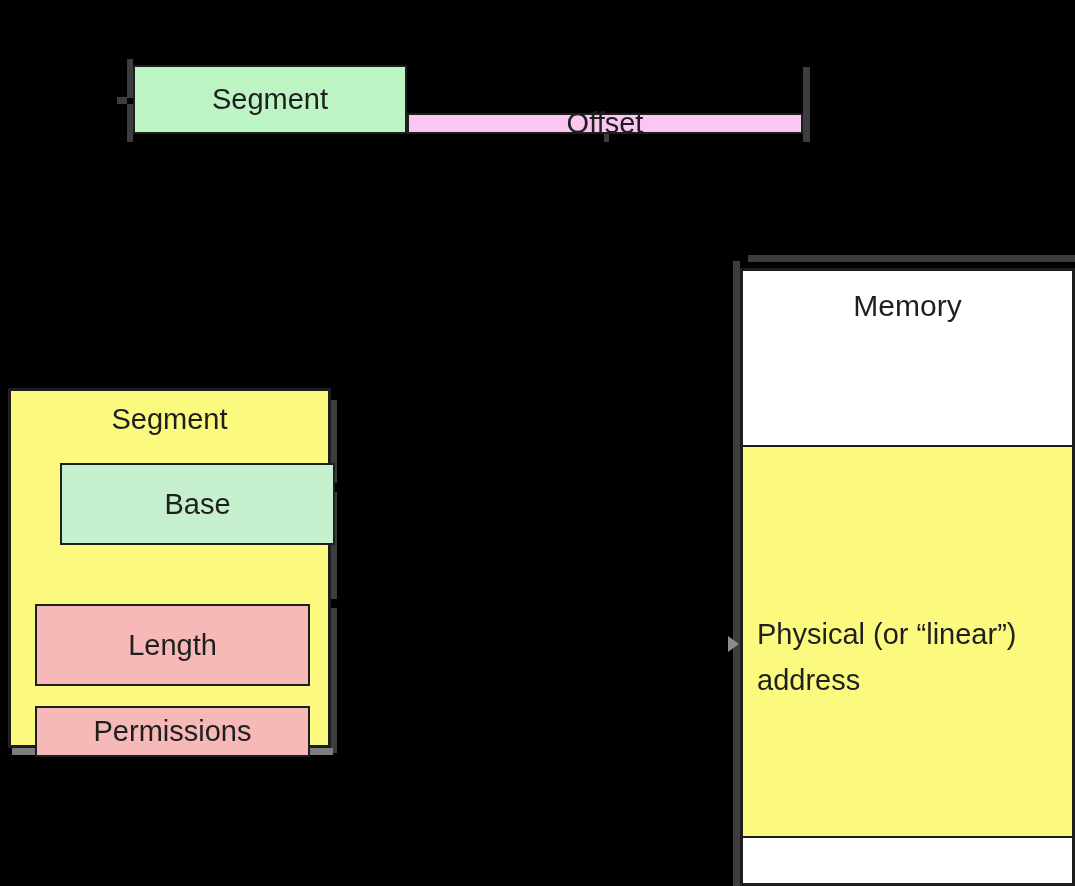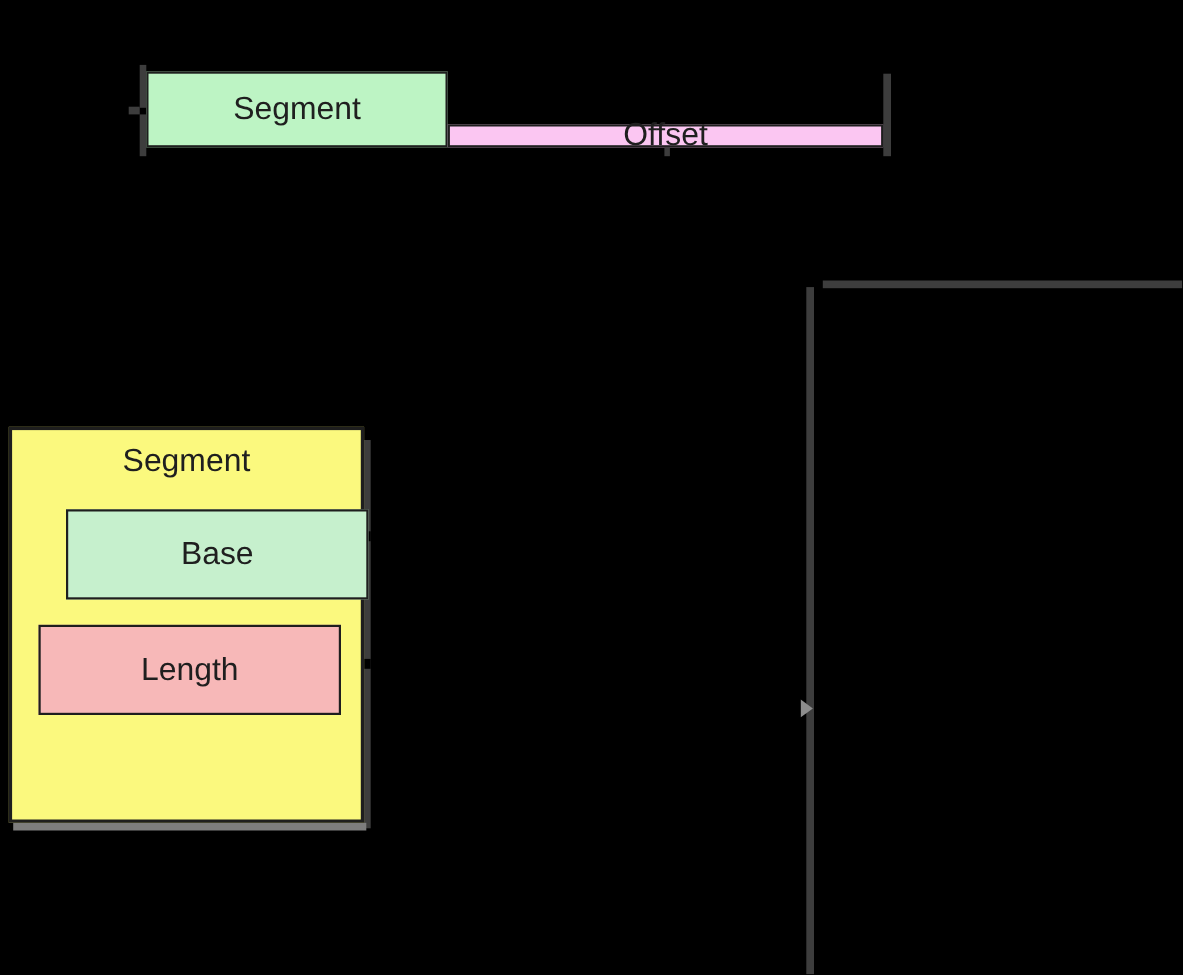--- a/index.html
+++ b/index.html
@@ -32,21 +32,21 @@
     position:absolute;top:12px;left:0;width:100%;
     text-align:center;font-size:29px;
   }
   .field{
     position:absolute;left:24px;width:275px;
     display:flex;align-items:center;justify-content:center;
     border:2px solid var(--border,#1e1e1e);
     font-size:29px;box-sizing:border-box;
   }
   .field.green-fill{background:var(--green_soft,#c6f0cd);margin-left:25px;}
-  .field.salmon-fill{background:var(--salmon,#f7b8b8);}
+  .field.salmon-fill{background:var(--salmon,#f7b8b8);margin-top:36px;}
   
   .memory{
     background:var(--white,#ffffff);
     border:3px solid var(--border,#1e1e1e);
     display:flex;flex-direction:column;
   }
   .memory .mem-top{height:174px;position:relative;}
   .memory .mem-title{
     position:absolute;top:18px;left:0;width:100%;
     text-align:center;font-size:30px;
@@ -96,20 +96,35 @@
   <div class="strip light" style="left:12px;top:748px;width:321px;height:7px"></div>
 
   <div class="abs descriptor" style="left:8px;top:388px;width:323px;height:360px">
     <div class="title">Segment</div>
     <div class="field green-fill" style="top:72px;height:82px">
       <span>Base</span>
     </div>
     <div class="field salmon-fill" style="top:177px;height:82px">
       <span>Length</span>
     </div>
+    <div class="field salmon-fill" style="top:279px;height:51px">
+      <span>Permissions</span>
+    </div>
   </div>
 
   <div class="strip" style="left:748px;top:255px;width:327px;height:7px"></div>
   <div class="strip" style="left:733px;top:261px;width:7px;height:625px"></div>
   <div class="arrowhead" style="left:728px;top:636px"></div>
 
+  <div class="abs memory" style="left:740px;top:268px;width:335px;height:618px">
+    <div class="mem-top">
+      <div class="mem-title">Memory</div>
+    </div>
+    <div class="mem-region">
+      <div class="region-label">
+        <div>Physical (or “linear”)</div>
+        <div>address</div>
+      </div>
+    </div>
+    <div class="mem-bottom"></div>
+  </div>
 
 </div>
 
 </body></html>

